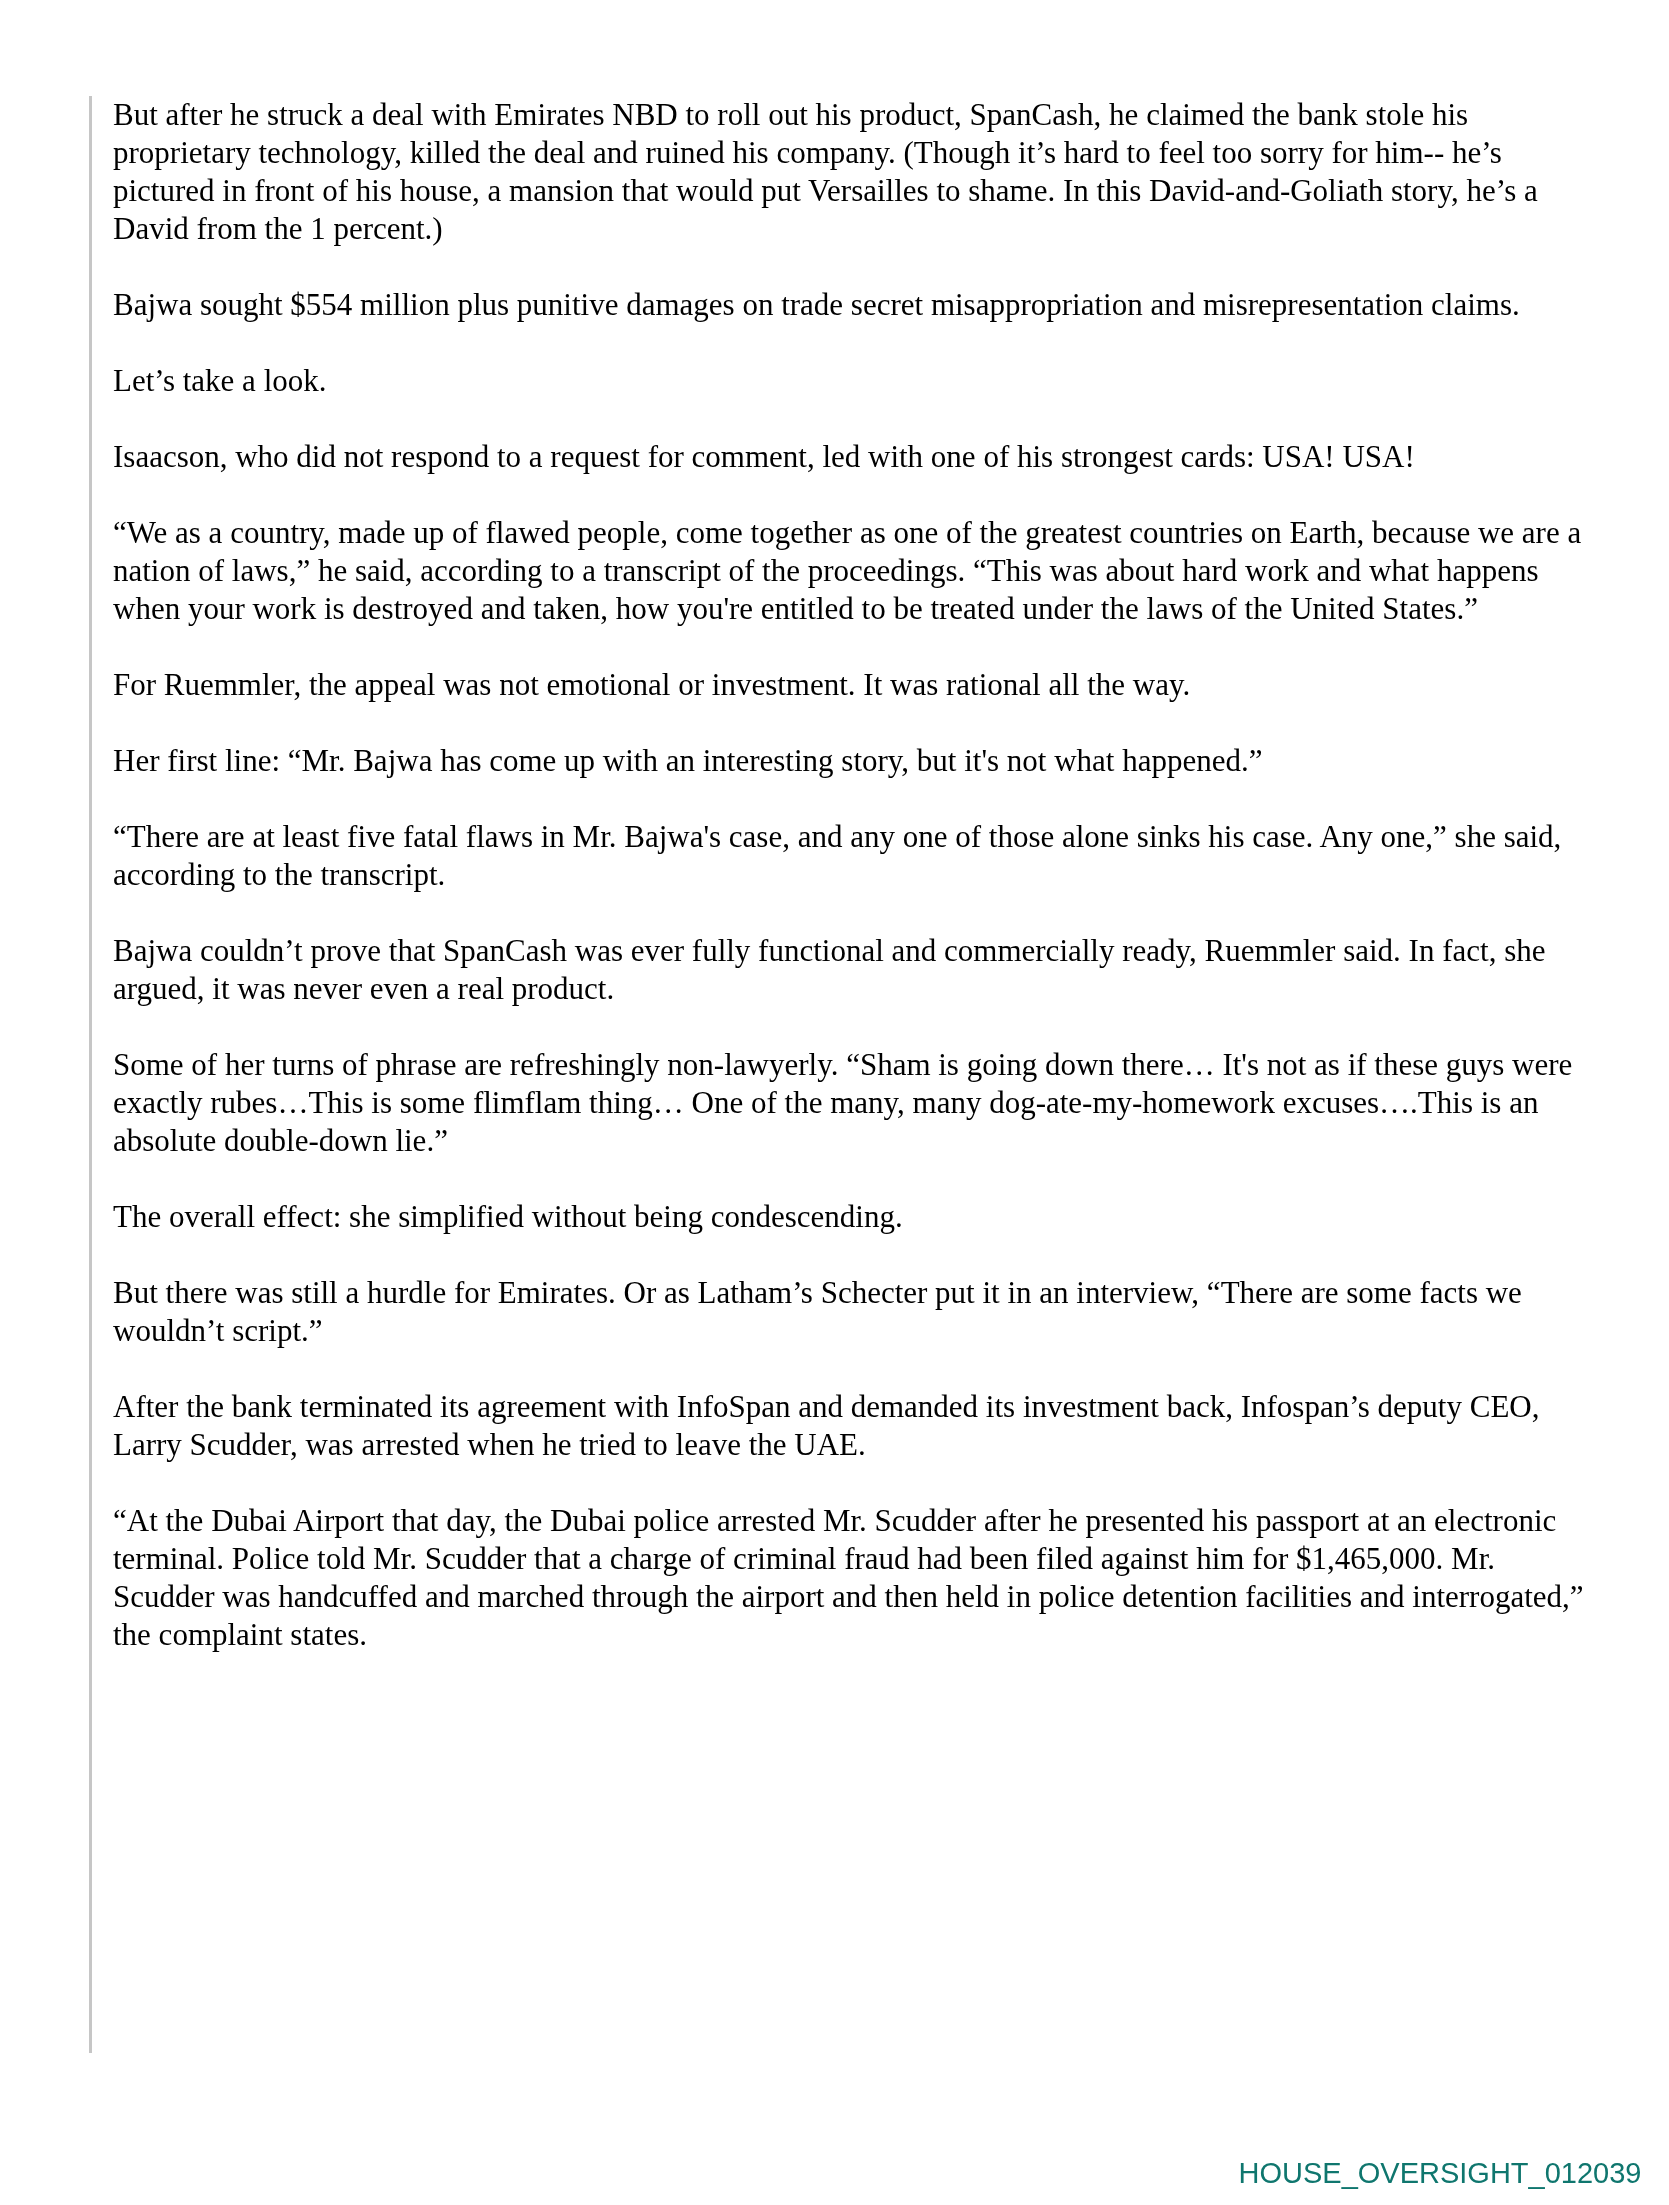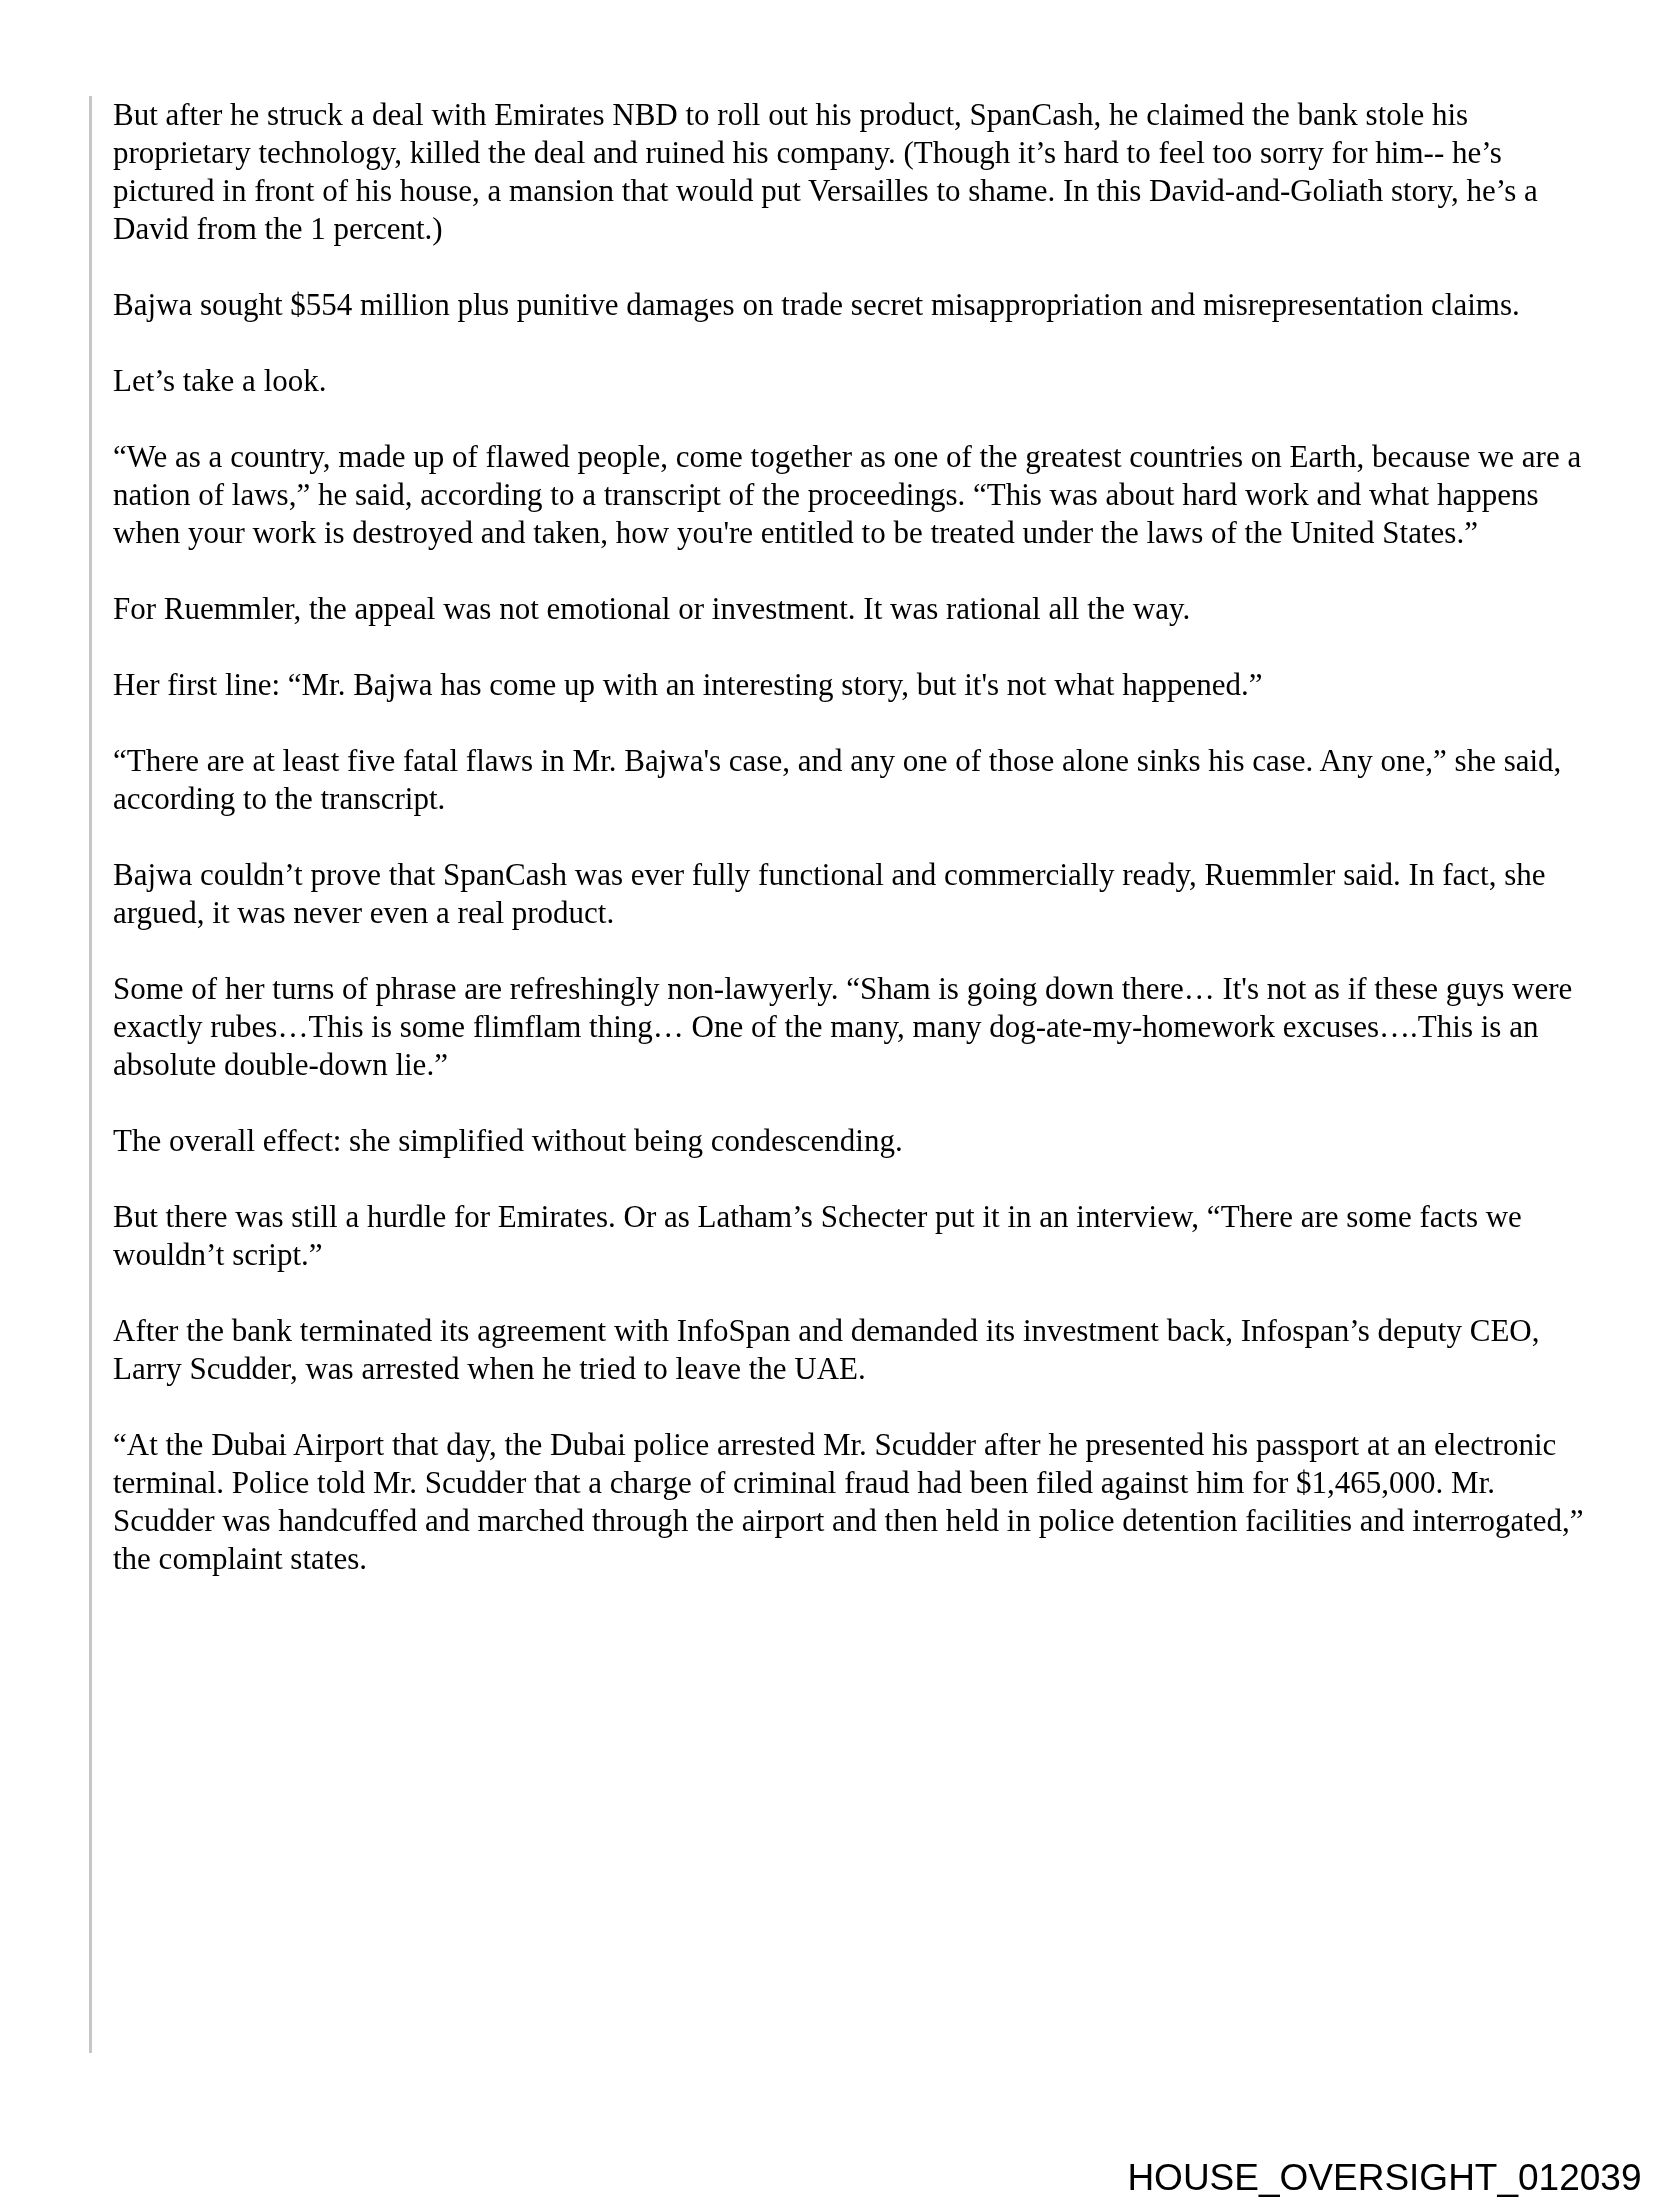--- a/index.html
+++ b/index.html
@@ -39,35 +39,36 @@
   }
   .article p {
     margin: 0 0 38px 0;
     padding: 0;
   }
   .bates {
     position: absolute;
     right: 27.5px;
     top: 2157px;
     font-family: "Liberation Sans", "DejaVu Sans", sans-serif;
-    font-size: 37px;
-    color: #000000;
+    font-size: 29px;
+    color: #0f766e;
     white-space: nowrap;
   }
 </style>
 </head>
 <body>
 
 <div class="page">
   <div class="quote-bar"></div>
 
   <div class="article">
     <p>But after he struck a deal with Emirates NBD to roll out his product, SpanCash, he claimed the bank stole his proprietary technology, killed the deal and ruined his company. (Though it’s hard to feel too sorry for him-- he’s pictured in front of his house, a mansion that would put Versailles to shame. In this David-and-Goliath story, he’s a David from the 1 percent.)</p>
     <p>Bajwa sought $554 million plus punitive damages on trade secret misappropriation and misrepresentation claims.</p>
     <p>Let’s take a look.</p>
+    <p>Isaacson, who did not respond to a request for comment, led with one of his strongest cards: USA! USA!</p>
     <p>“We as a country, made up of flawed people, come together as one of the greatest countries on Earth, because we are a nation of laws,” he said, according to a transcript of the proceedings. “This was about hard work and what happens when your work is destroyed and taken, how you're entitled to be treated under the laws of the United States.”</p>
     <p>For Ruemmler, the appeal was not emotional or investment. It was rational all the way.</p>
     <p>Her first line: “Mr. Bajwa has come up with an interesting story, but it's not what happened.”</p>
     <p>“There are at least five fatal flaws in Mr. Bajwa's case, and any one of those alone sinks his case. Any one,” she said, according to the transcript.</p>
     <p>Bajwa couldn’t prove that SpanCash was ever fully functional and commercially ready, Ruemmler said. In fact, she argued, it was never even a real product.</p>
     <p>Some of her turns of phrase are refreshingly non-lawyerly. “Sham is going down there… It's not as if these guys were exactly rubes…This is some flimflam thing… One of the many, many dog-ate-my-homework excuses….This is an absolute double-down lie.”</p>
     <p>The overall effect: she simplified without being condescending.</p>
     <p>But there was still a hurdle for Emirates. Or as Latham’s Schecter put it in an interview, “There are some facts we wouldn’t script.”</p>
     <p>After the bank terminated its agreement with InfoSpan and demanded its investment back, Infospan’s deputy CEO, Larry Scudder, was arrested when he tried to leave the UAE.</p>
     <p>“At the Dubai Airport that day, the Dubai police arrested Mr. Scudder after he presented his passport at an electronic terminal. Police told Mr. Scudder that a charge of criminal fraud had been filed against him for $1,465,000. Mr. Scudder was handcuffed and marched through the airport and then held in police detention facilities and interrogated,” the complaint states.</p>

